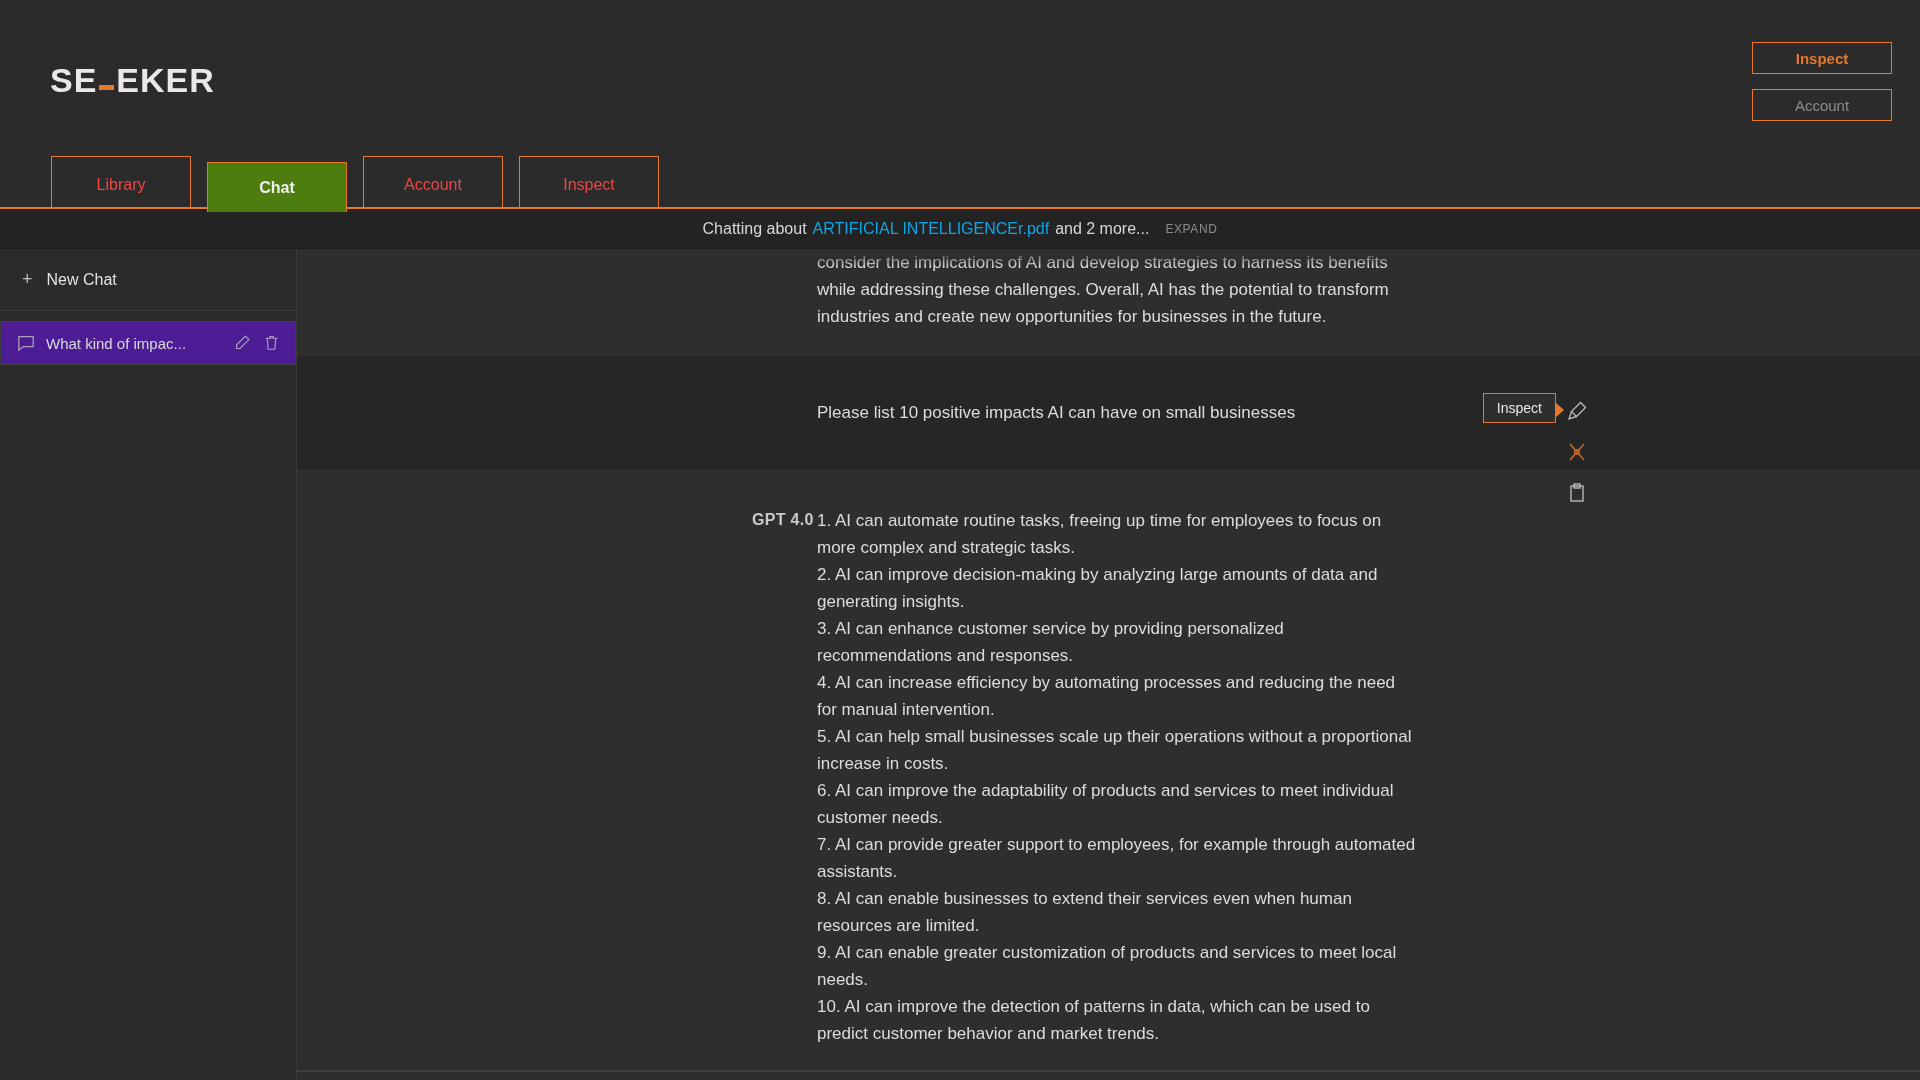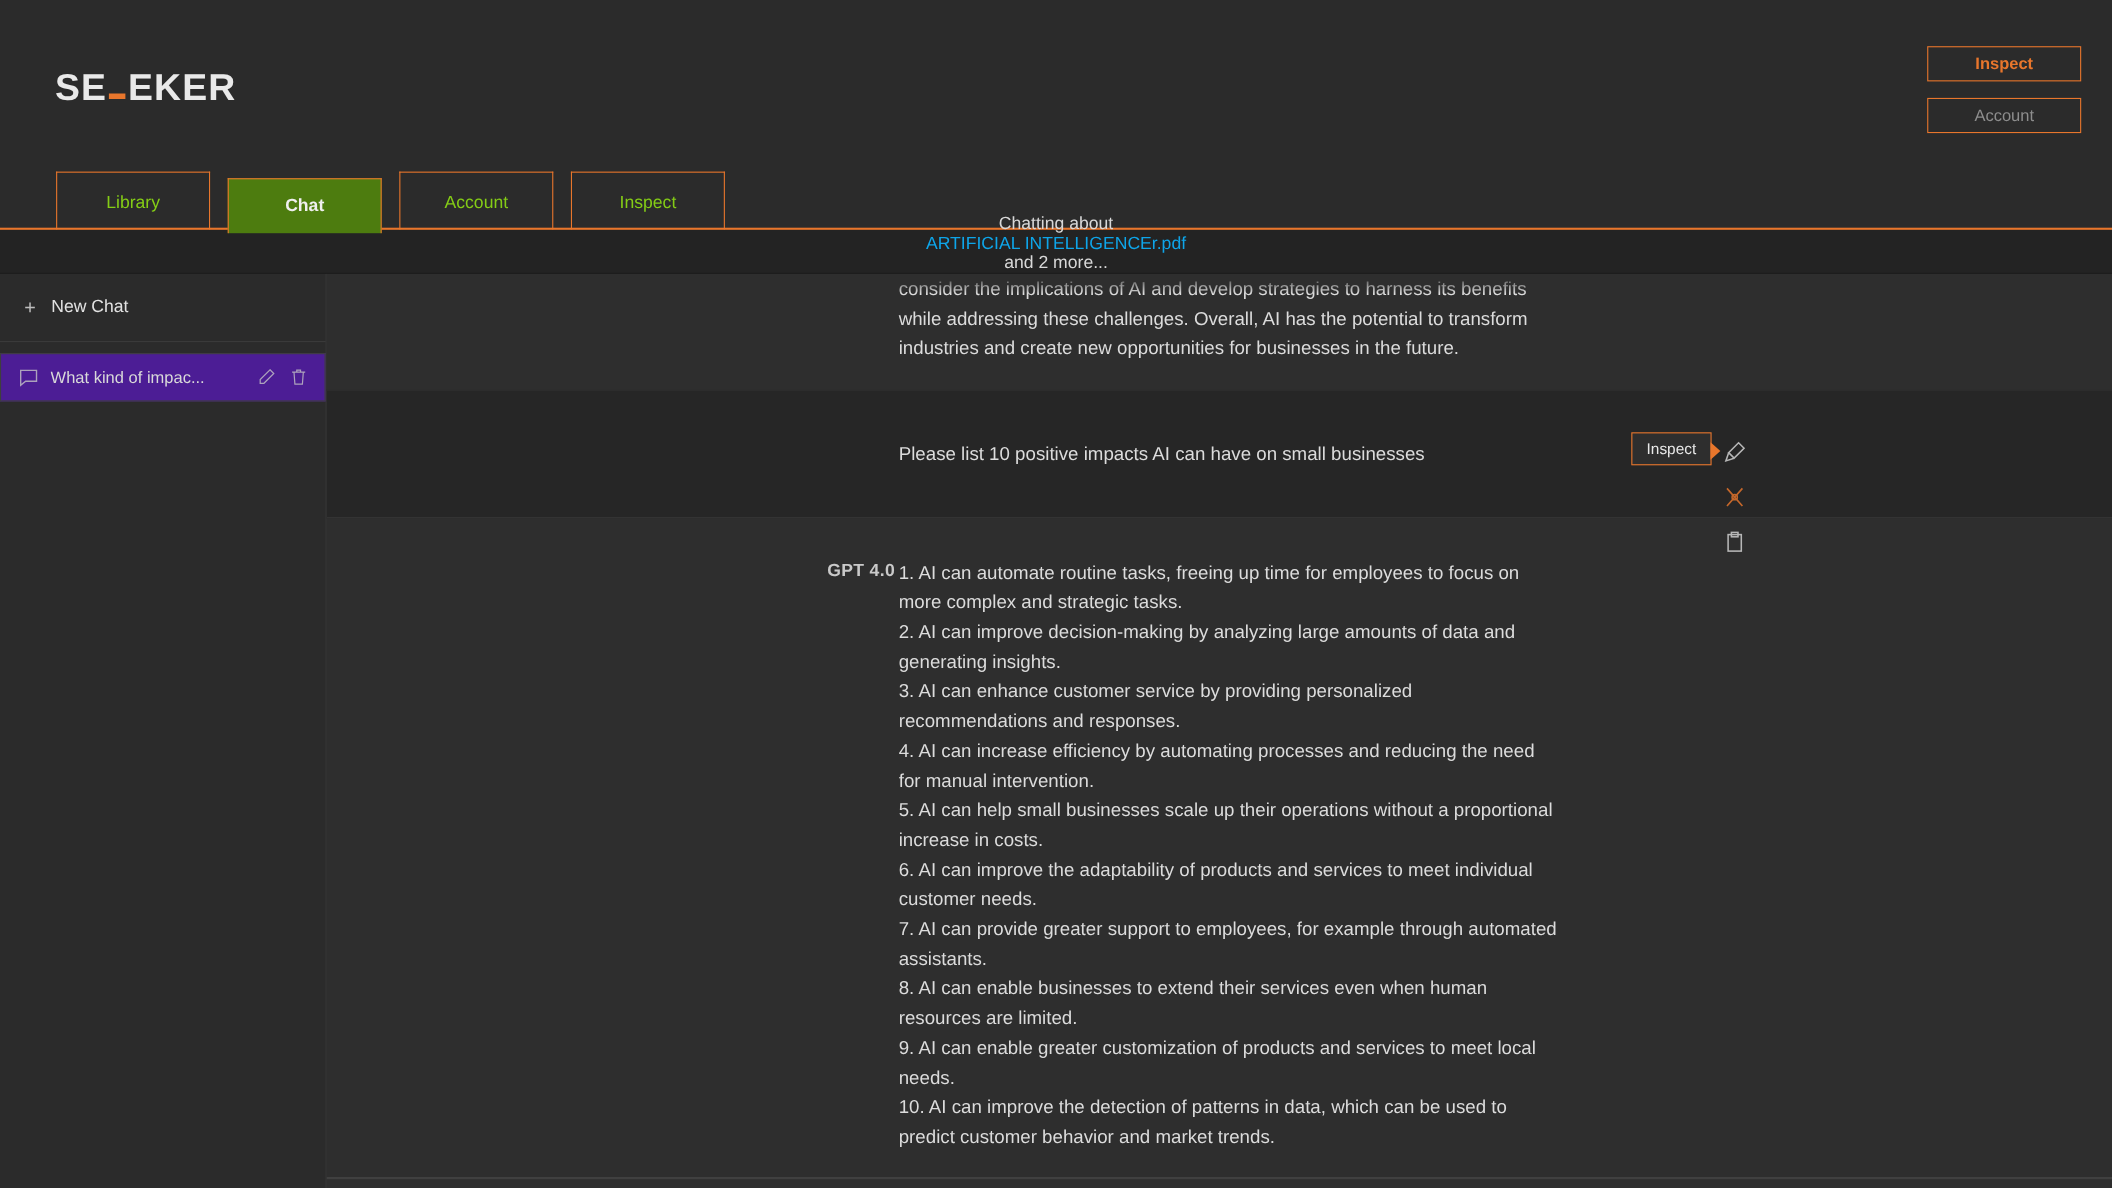--- a/index.html
+++ b/index.html
@@ -41,21 +41,21 @@
   .hdr-btn.logout { top: 42px; font-weight: bold; }
   .hdr-btn.account { top: 89px; color: #8d8d8d; }
 
   
   .tabs { position: absolute; left: 51px; top: 156px; display: flex; align-items: flex-end; }
   .tab {
     width: 140px; height: 56px;
     border: 1px solid #e8762c;
     border-bottom: none;
     background: #2b2b2b;
-    color: #84cc16;
+    color: #ef4444;
     font-size: 16px;
     display: flex; align-items: center; justify-content: center;
     margin-right: 16px;
     cursor: pointer;
     position: relative;
   }
   .tab.active {
     background: #4d7c0f;
     color: #f0f0f0;
     font-weight: bold;
@@ -66,21 +66,20 @@
     position: absolute; left: 0; top: 207px; width: 1920px; height: 2px; background: #e8762c;
   }
 
   
   .context-bar {
     position: absolute; left: 0; top: 209px; width: 1920px; height: 40px;
     background: #232323;
     display: flex; align-items: center; justify-content: center;
     font-size: 16px; color: #d8d8d8;
     border-bottom: 1px solid #1c1c1c;
-    flex-direction: column;
   }
   .context-bar .doc { color: #0ea5e9; margin: 0 6px; }
   .context-bar .expand {
     color: #8d8d8d; font-size: 12px; letter-spacing: .6px; margin-left: 16px; cursor: pointer;
   }
 
   
   .sidebar {
     position: absolute; left: 0; top: 249px; width: 297px; height: 831px;
     background: #2b2b2b; border-right: 1px solid #3a3a3a;

